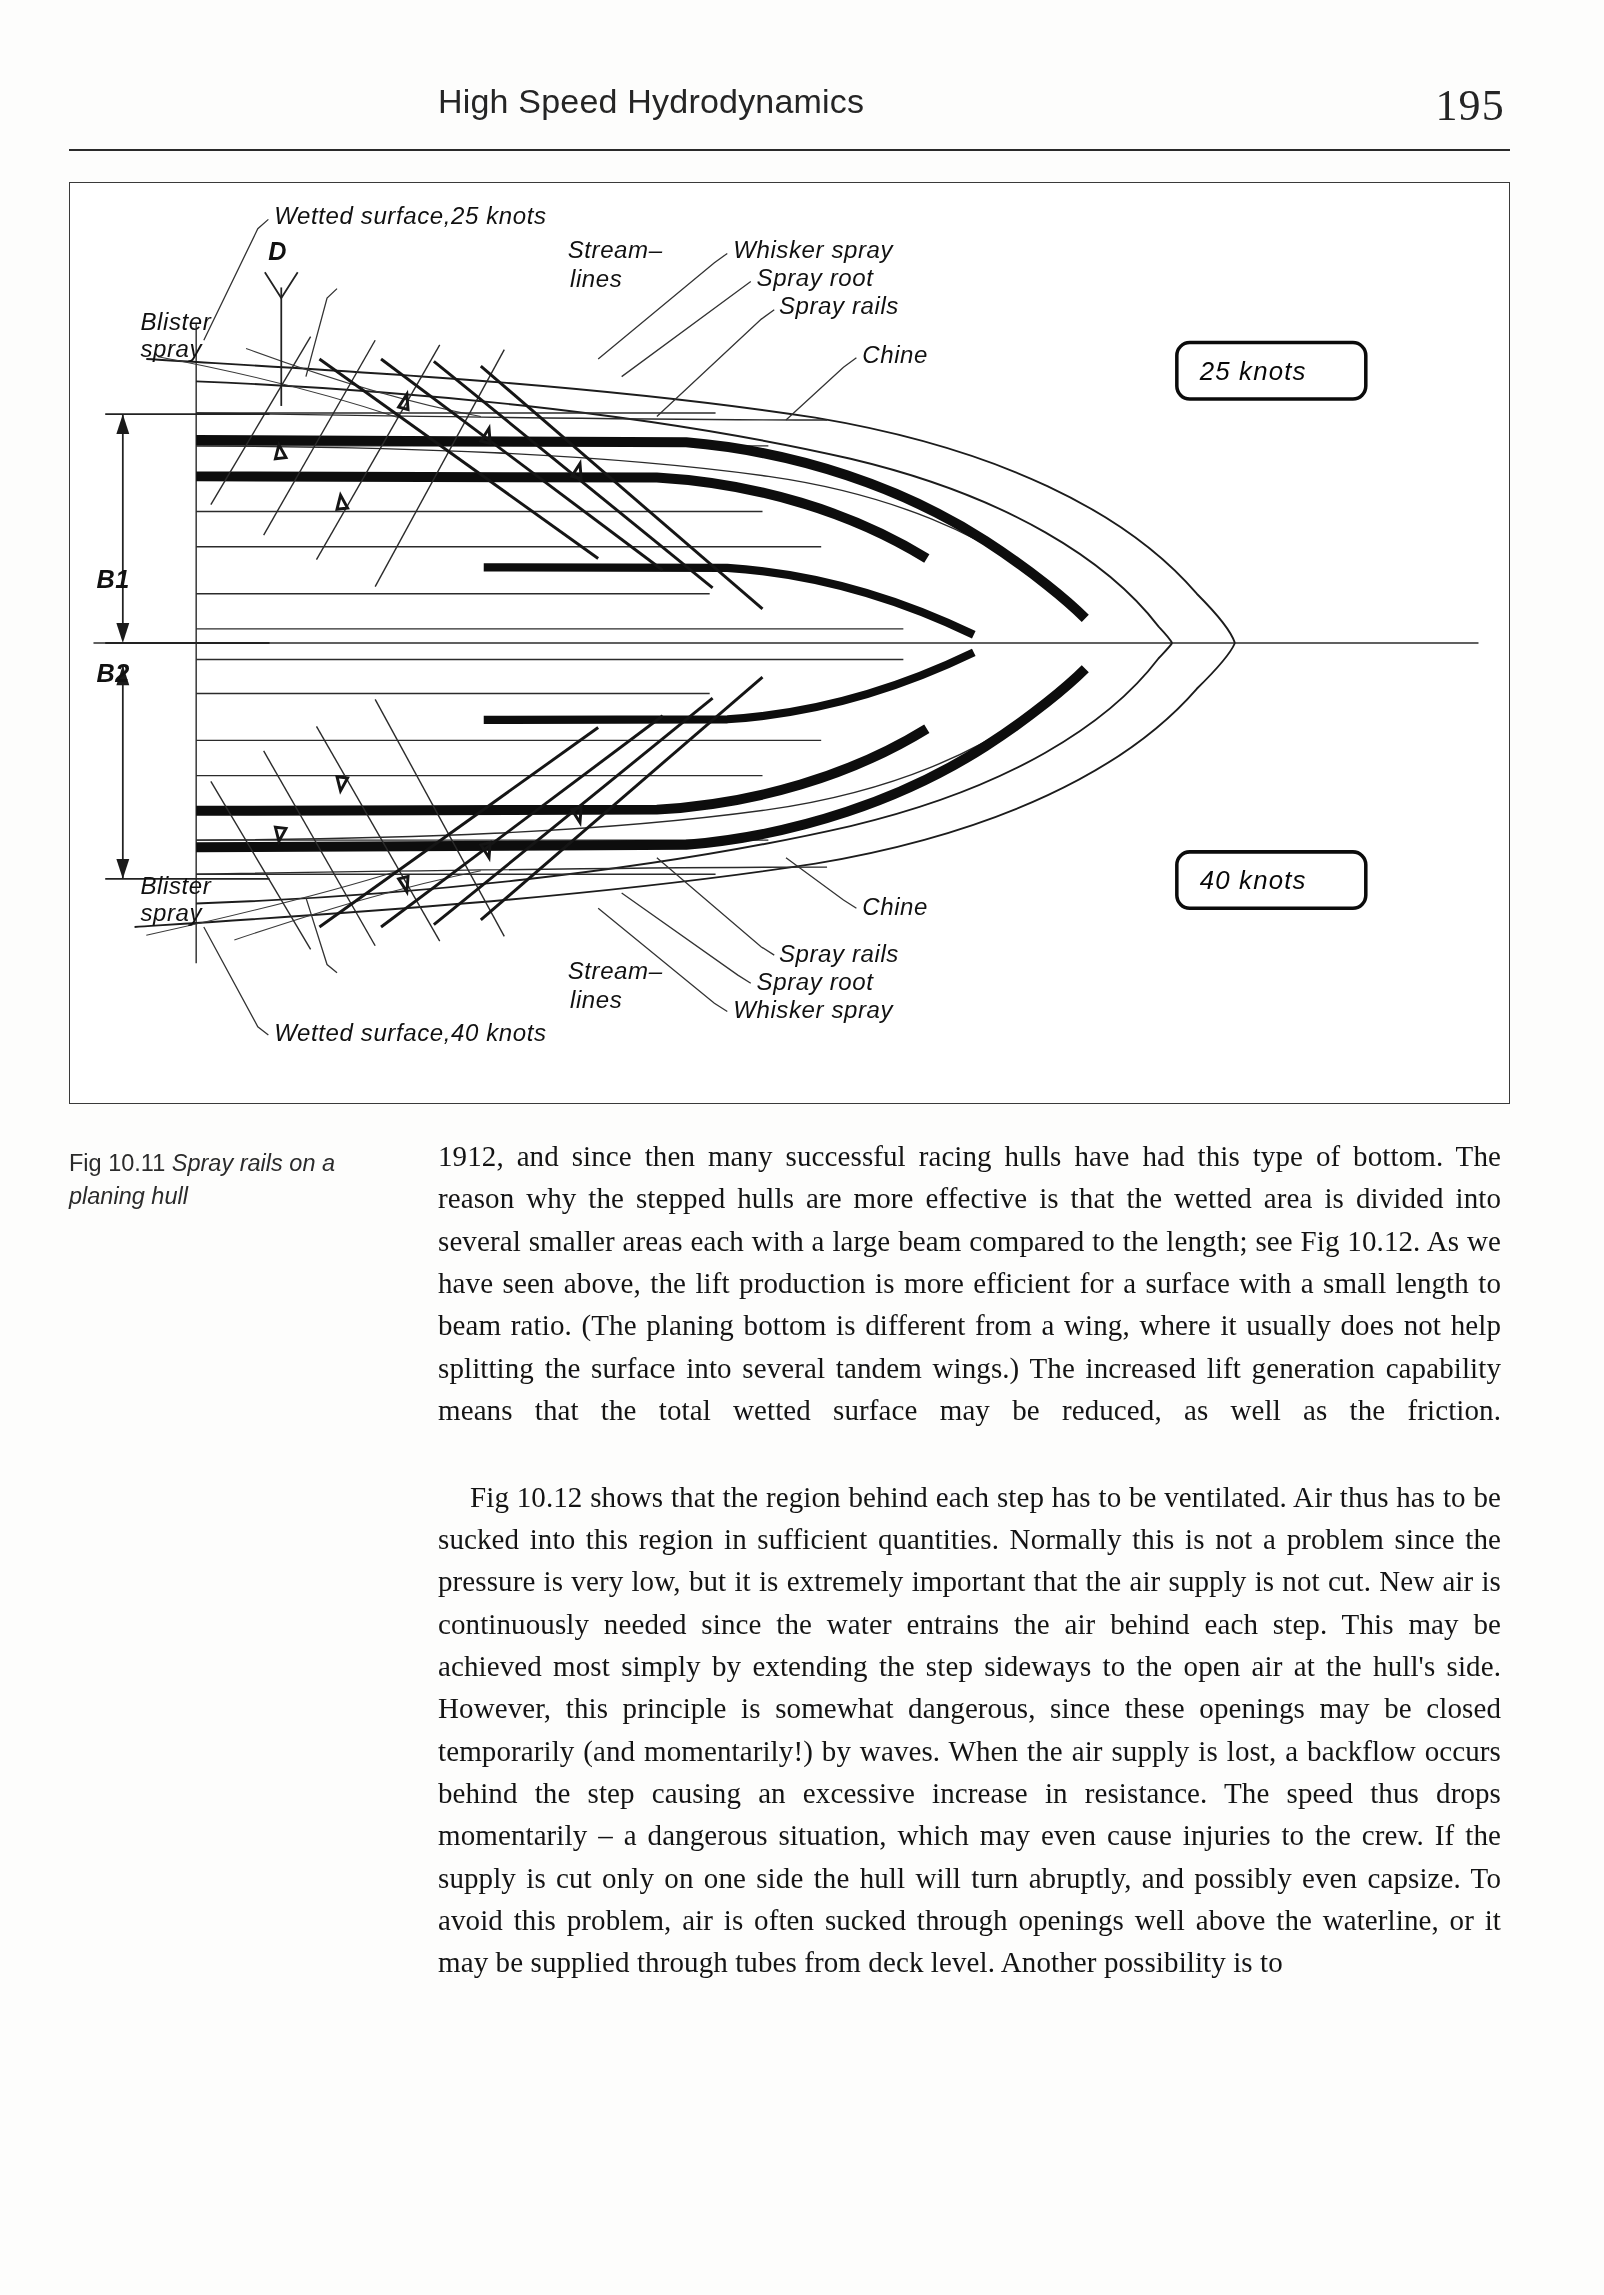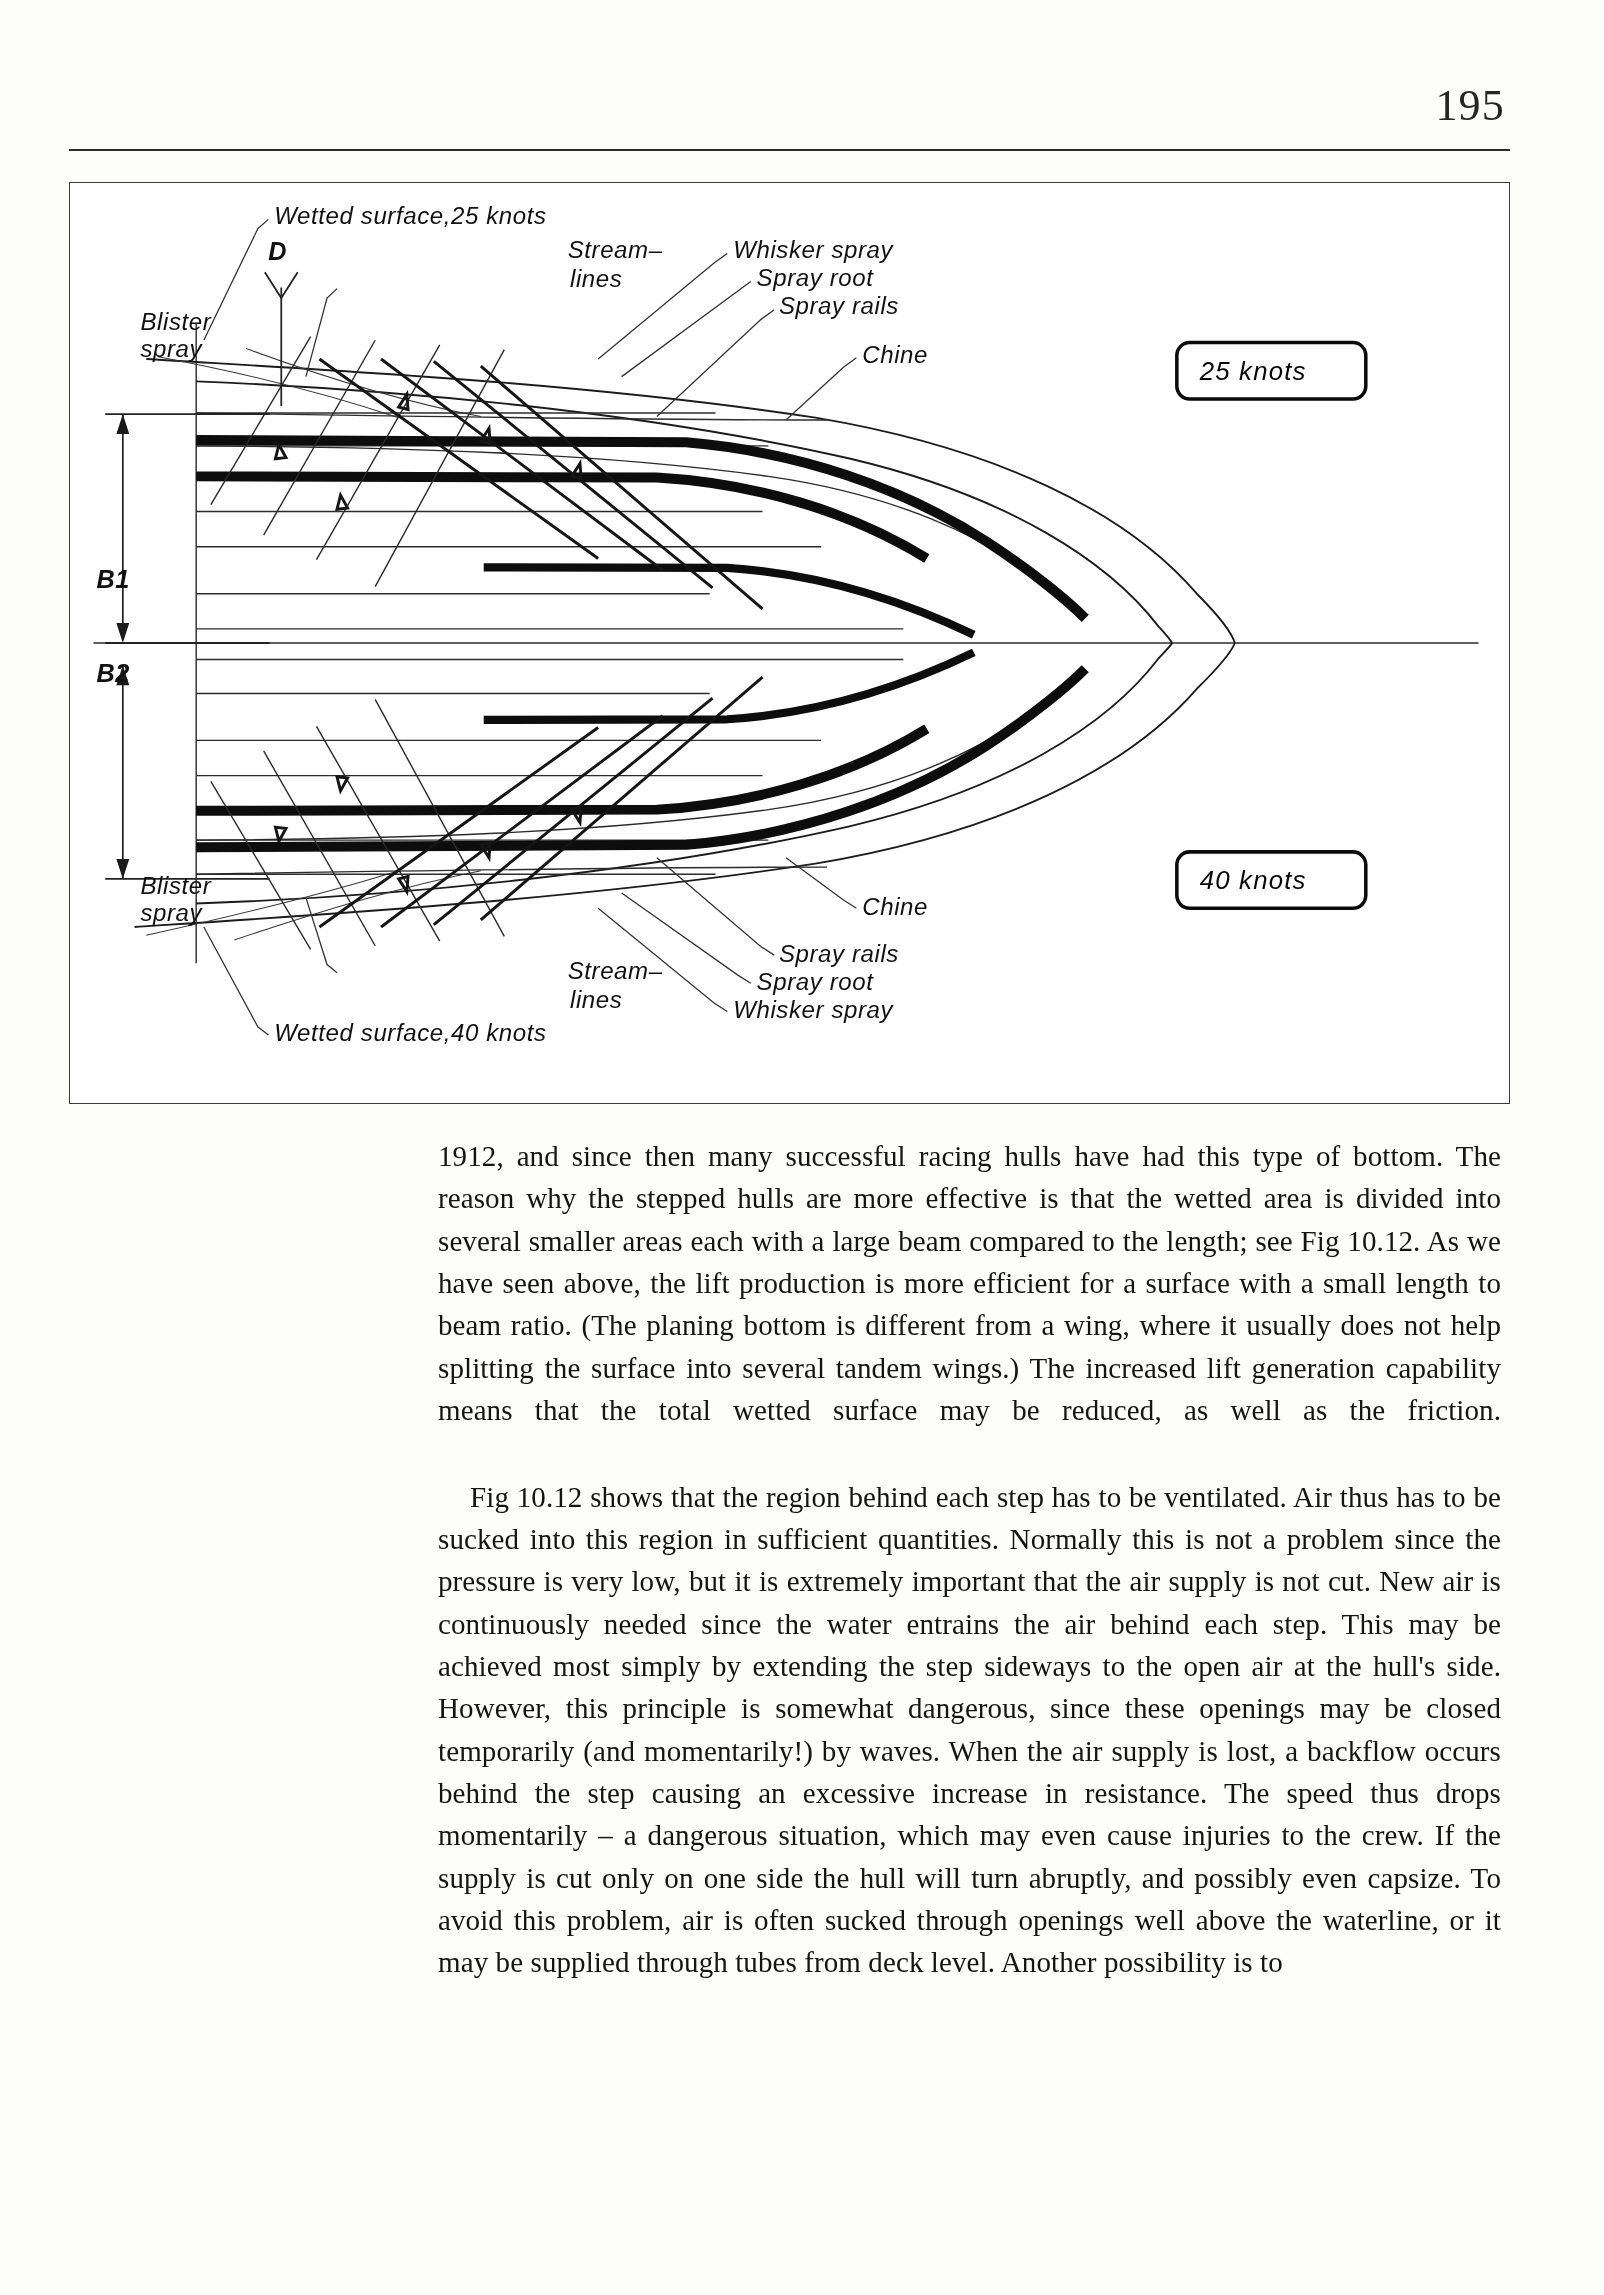--- a/index.html
+++ b/index.html
@@ -118,20 +118,21 @@
     width: 100%;
   }
   .body-col p.noafter::after { content: none; display: none; }
 </style>
 </head>
 <body>
 
 <div class="page">
 
   <div class="running-head">
+    <div class="rh-title">High Speed Hydrodynamics</div>
     <div class="rh-page">195</div>
   </div>
   <div class="rh-rule"></div>
 
   <div class="figure-frame">
     <svg class="figure-svg" viewBox="0 0 2452 1568" preserveAspectRatio="none">
 
       <defs>
         <style>
           .thin   { fill:none; stroke:#2b2b2b; stroke-width:2.4; }
@@ -332,20 +333,23 @@
       </g>
 
       <g>
         <rect x="1886" y="1140" width="322" height="96" rx="22" ry="22" fill="#ffffff" stroke="#0b0b0b" stroke-width="6"></rect>
         <text class="badge" x="1925" y="1204">40 knots</text>
       </g>
 
     </svg>
   </div>
 
+  <div class="fig-caption">
+    <span class="cap-num">Fig 10.11 </span><span class="cap-text">Spray rails on a planing hull</span>
+  </div>
 
   <div class="body-col">
     <p>1912, and since then many successful racing hulls have had this type of bottom. The reason why the stepped hulls are more effective is that the wetted area is divided into several smaller areas each with a large beam compared to the length; see Fig 10.12. As we have seen above, the lift production is more efficient for a surface with a small length to beam ratio. (The planing bottom is different from a wing, where it usually does not help splitting the surface into several tandem wings.) The increased lift generation capability means that the total wetted surface may be reduced, as well as the friction.</p>
     <p class="indent noafter">Fig 10.12 shows that the region behind each step has to be ventilated. Air thus has to be sucked into this region in sufficient quantities. Normally this is not a problem since the pressure is very low, but it is extremely important that the air supply is not cut. New air is continuously needed since the water entrains the air behind each step. This may be achieved most simply by extending the step sideways to the open air at the hull's side. However, this principle is somewhat dangerous, since these openings may be closed temporarily (and momentarily!) by waves. When the air supply is lost, a backflow occurs behind the step causing an excessive increase in resistance. The speed thus drops momentarily – a dangerous situation, which may even cause injuries to the crew. If the supply is cut only on one side the hull will turn abruptly, and possibly even capsize. To avoid this problem, air is often sucked through openings well above the waterline, or it may be supplied through tubes from deck level. Another possibility is to</p>
   </div>
 
 </div>
 
 
 </body></html>

